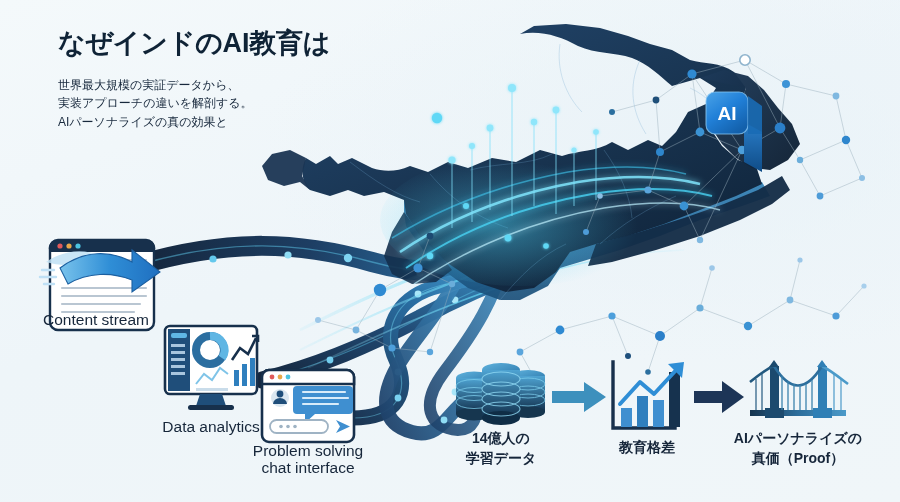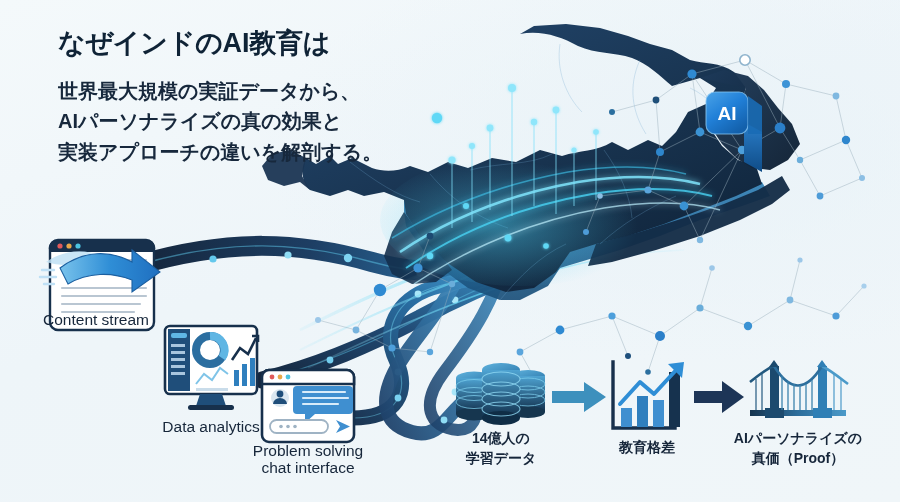--- a/index.html
+++ b/index.html
@@ -34,22 +34,22 @@
     font-weight: 700;
     line-height: 1.30;
     letter-spacing: -0.2px;
     white-space: nowrap;
   }
   .subtitle {
     margin-top: 15px;
   }
   .sub-line {
     color: #17283c;
-    font-size: 20px;
-    font-weight: 700;
+    font-size: 12px;
+    font-weight: 400;
     line-height: 1.52;
     white-space: nowrap;
   }
   .lbl-en { font-size: 15.5px; font-weight: 400; }
 
   svg { display: block; overflow: visible; }
   .layer { position: absolute; left: 0; top: 0; width: 900px; height: 502px; }
   #layer-flows { z-index: 10; }
   #layer-map   { z-index: 20; }
   #layer-net   { z-index: 25; }
@@ -57,22 +57,22 @@
 </style>
 </head>
 <body>
 
 <div id="stage">
 
   <div class="headline">
     <div class="title-line">なぜインドのAI教育は</div>
     <div class="subtitle">
       <div class="sub-line">世界最大規模の実証データから、</div>
+      <div class="sub-line">実装アプローチの違いを解剖する。</div>
       <div class="sub-line">AIパーソナライズの真の効果と</div>
-      <div class="sub-line">実装アプローチの違いを解剖する。</div>
     </div>
   </div>
 
   <svg class="layer" id="layer-flows" viewBox="0 0 900 502">
     <defs>
       <linearGradient id="rib1" x1="0" y1="0" x2="1" y2="0">
         <stop offset="0" stop-color="#15263c"></stop>
         <stop offset="0.45" stop-color="#1d3e63"></stop>
         <stop offset="1" stop-color="#2f7fb8"></stop>
       </linearGradient>

